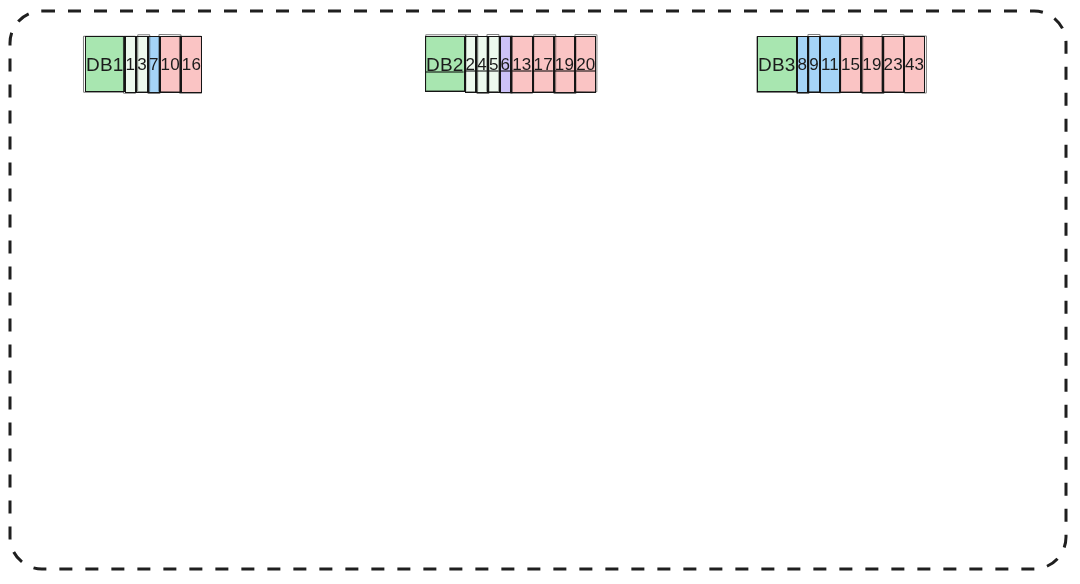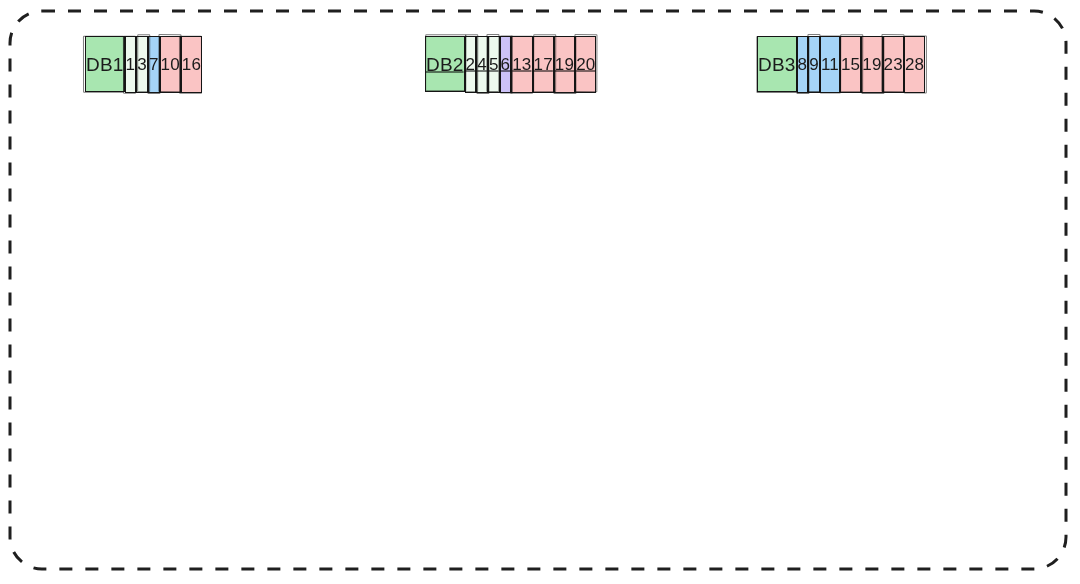--- a/index.html
+++ b/index.html
@@ -185,18 +185,18 @@
         <div class="cell row fill-pink skew-b">
           <span class="cell-label">15</span>
         </div>
         <div class="cell row fill-pink skew-c">
           <span class="cell-label">19</span>
         </div>
         <div class="cell row fill-pink skew-d">
           <span class="cell-label">23</span>
         </div>
         <div class="cell row fill-pink ">
-          <span class="cell-label">28</span>
+          <span class="cell-label">43</span>
         </div>
       </div>
     </div>
 
 </div>
 
 </body></html>

